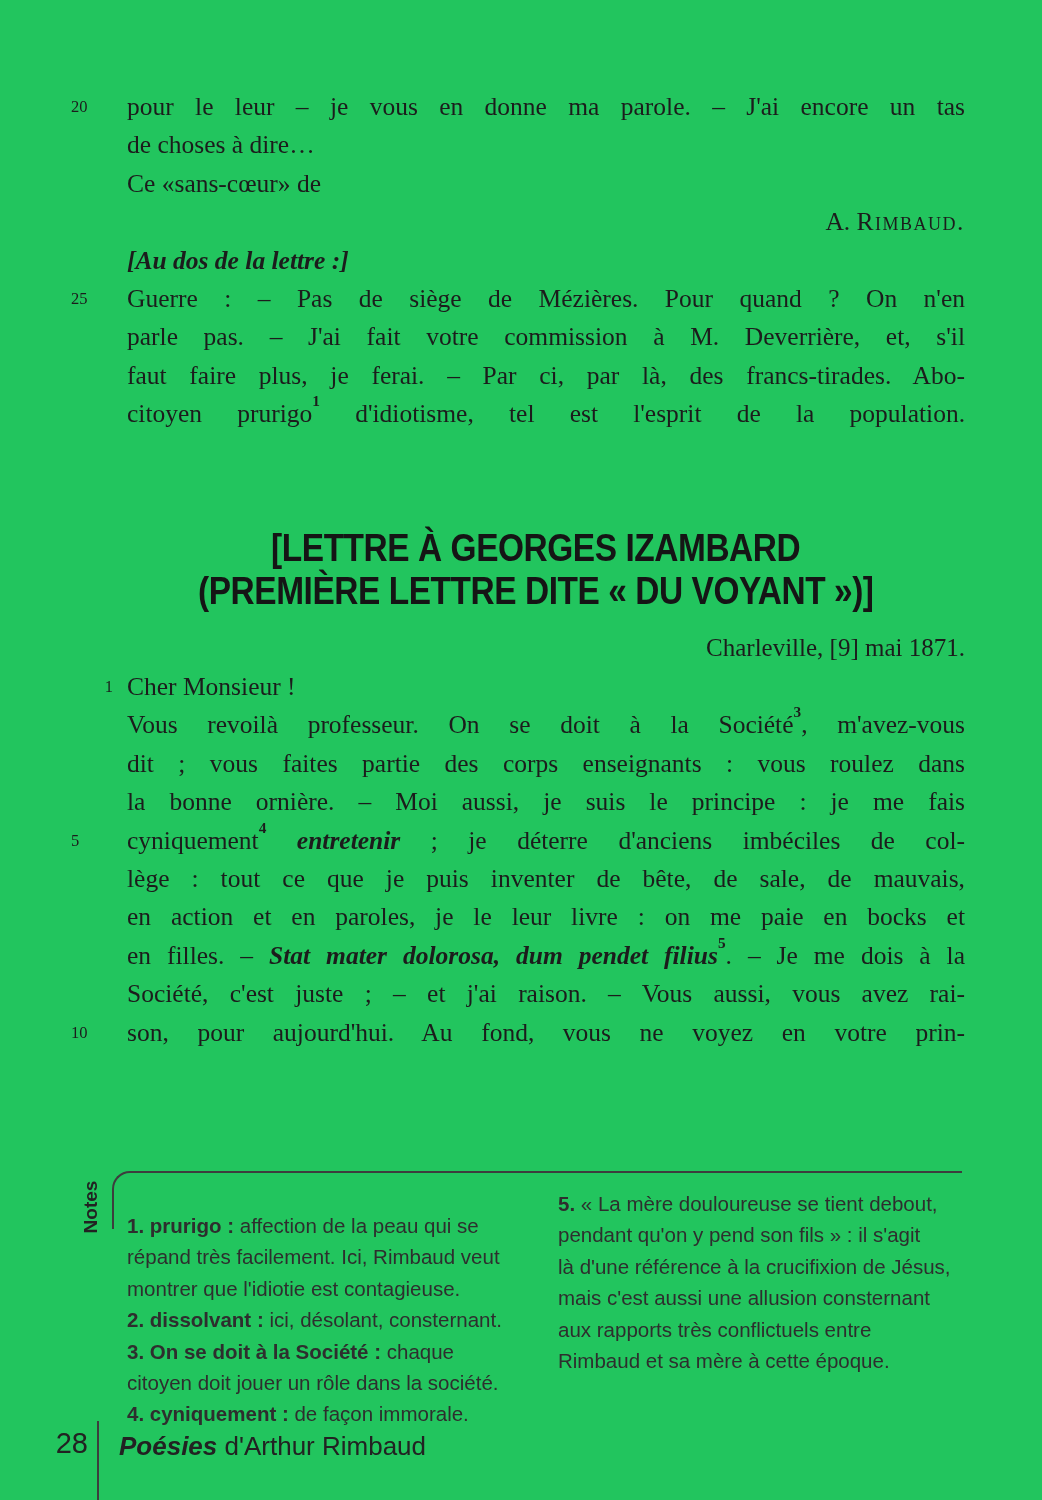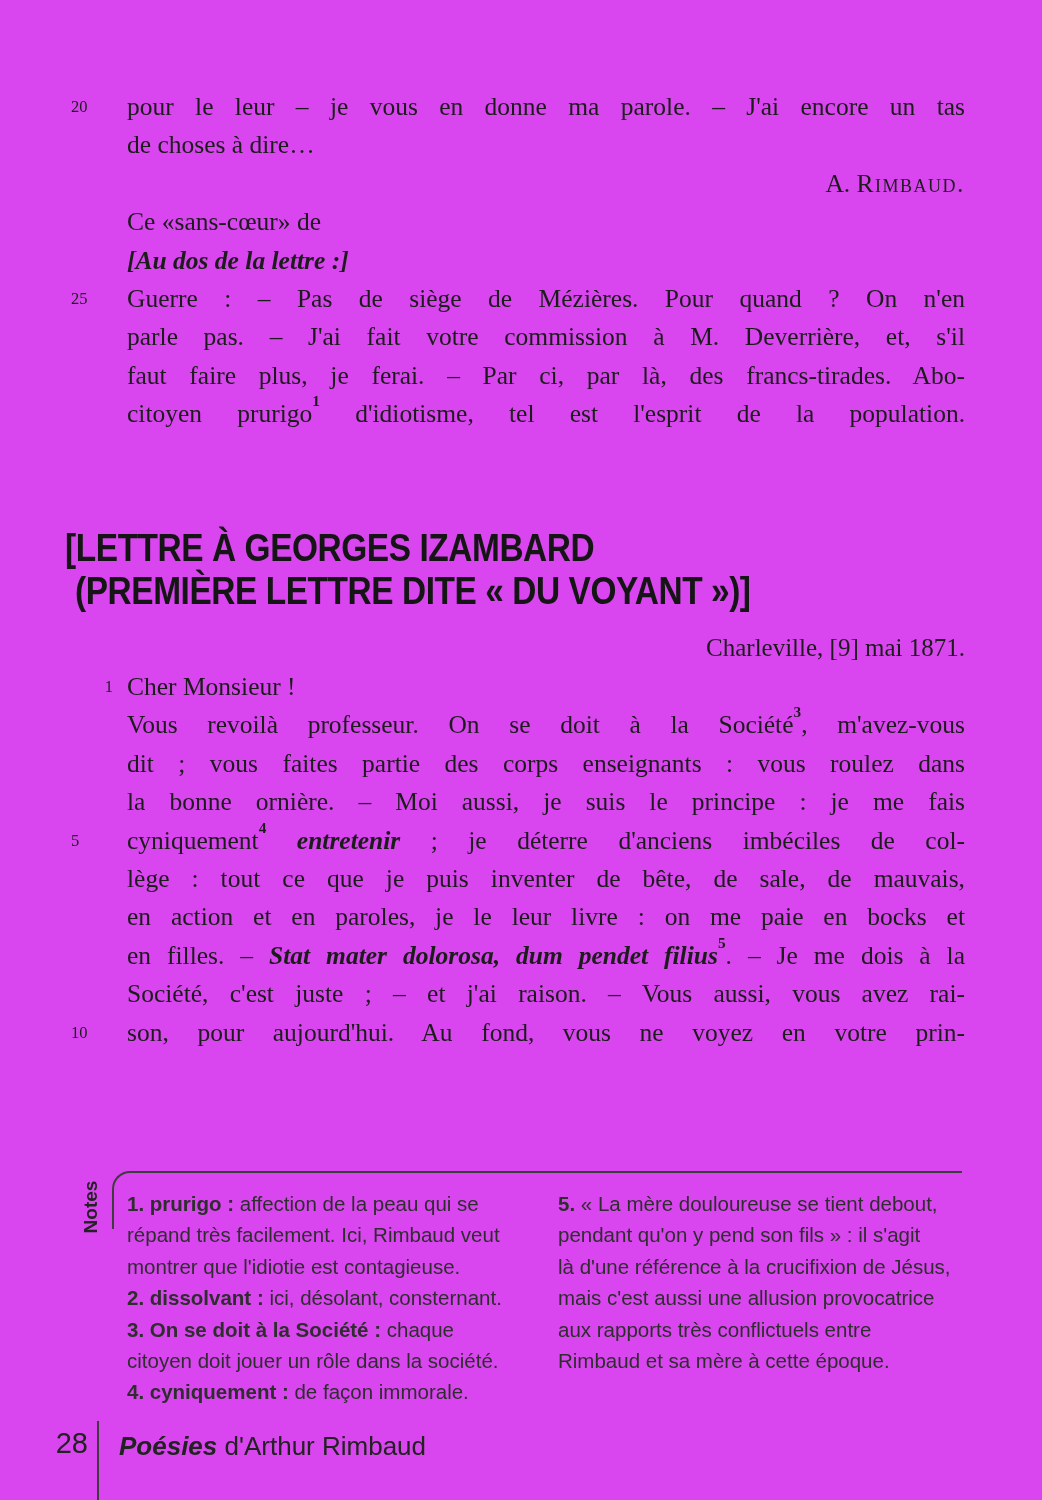--- a/index.html
+++ b/index.html
@@ -1,19 +1,19 @@
 <!DOCTYPE html>
 <html lang="fr"><head>
 <meta charset="utf-8">
 <style>
   * { margin:0; padding:0; box-sizing:border-box; }
   html,body { background:#ffffff; }
   .page {
     position:relative; width:1042px; height:1500px;
-    background:#d946ef; color:#1c1c1c; overflow:hidden;
+    background:#22c55e; color:#1c1c1c; overflow:hidden;
     font-family:"Liberation Serif", serif;
   }
 
   
   .textblock { position:absolute; left:127px; width:838px; }
   #block1 { top:88px; }
   #block2 { top:668px; }
   .textblock .tline {
     position:relative; font-size:25.5px; line-height:38.4px; height:38.4px;
   }
@@ -22,21 +22,21 @@
   .lnum {
     position:absolute; left:-56px; width:42px; text-align:right;
     font-size:16.5px; line-height:38.4px; color:#1c1c1c;
   }
   .seg-i { font-style:italic;font-weight:bold; }
   .seg-sc { font-variant:small-caps; letter-spacing:1.5px; }
   .seg-b { font-weight:bold; }
   sup { font-size:0.60em; font-weight:bold; line-height:0; position:relative; top:-0.42em; }
 
   
-  .heading { position:absolute; left:0; top:527px; width:1042px; color:#151515;padding-left:29px; }
+  .heading { position:absolute; left:0; top:527px; width:1042px; text-align:center; color:#151515;padding-left:29px; }
   .hline { font-family:"Liberation Sans", sans-serif; font-weight:bold; font-size:38px; line-height:43px; white-space:nowrap; }
   .hline > span { display:inline-block; transform:scaleX(0.88); transform-origin:50% 50%; letter-spacing:-0.5px; }
 
   
   .dateline {
     position:absolute; left:127px; top:629px; width:838px;
     text-align:right; font-size:25px; line-height:38px;
   }
 
   
@@ -48,21 +48,21 @@
   .notes-label-box {
     position:absolute; left:74px; top:1178px; width:34px; height:58px;
     display:flex; align-items:center; justify-content:center;
   }
   .notes-label-box span {
     transform:rotate(-90deg); white-space:nowrap;
     font-family:"Liberation Sans", sans-serif; font-weight:bold;
     font-size:19px; color:#222222;
   }
   .notes-col { position:absolute; top:1188px; color:#2e2e2e; font-family:"Liberation Sans", sans-serif; }
-  #notes-left  { left:127px; width:426px; }
+  #notes-left  { left:127px; width:426px;margin-top:22px; }
   #notes-right { left:558px; width:434px; }
   .notes-col .tline {
     position:relative; font-size:20.5px; line-height:31.4px; height:31.4px;
     white-space:nowrap;
   }
 
   
   .footer-num {
     position:absolute; left:34px; top:1427px; width:54px; text-align:right;
     font-family:"Liberation Sans", sans-serif; font-size:29px; color:#222222;
@@ -74,22 +74,22 @@
   }
 </style>
 </head>
 <body>
 
 <div class="page">
 
   <div class="textblock" id="block1">
       <div class="tline just"><span class="lnum">20</span><span>pour le leur – je vous en donne ma parole. – J'ai encore un tas</span></div>
       <div class="tline"><span>de choses à dire…</span></div>
+      <div class="tline"><span>Ce «sans-cœur» de</span></div>
       <div class="tline al-right"><span>A. </span><span class="seg-sc">Rimbaud.</span></div>
-      <div class="tline"><span>Ce «sans-cœur» de</span></div>
       <div class="tline"><span class="seg-i">[Au dos de la lettre :]</span></div>
       <div class="tline just"><span class="lnum">25</span><span>Guerre : – Pas de siège de Mézières. Pour quand ? On n'en</span></div>
       <div class="tline just"><span>parle pas. – J'ai fait votre commission à M. Deverrière, et, s'il</span></div>
       <div class="tline just"><span>faut faire plus, je ferai. – Par ci, par là, des francs-tirades. Abo-</span></div>
       <div class="tline just"><span>citoyen prurigo</span><sup>1</sup><span> d'idiotisme, tel est l'esprit de la population.</span></div>
     </div>
 
   <div class="heading">
     <div class="hline">
       <span>[LETTRE À GEORGES IZAMBARD</span>
@@ -126,21 +126,21 @@
       <div class="tline"><span class="seg-b">2. dissolvant :</span><span> ici, désolant, consternant.</span></div>
       <div class="tline"><span class="seg-b">3. On se doit à la Société :</span><span> chaque</span></div>
       <div class="tline"><span>citoyen doit jouer un rôle dans la société.</span></div>
       <div class="tline"><span class="seg-b">4. cyniquement :</span><span> de façon immorale.</span></div>
     </div>
 
   <div class="notes-col" id="notes-right">
       <div class="tline"><span class="seg-b">5.</span><span> « La mère douloureuse se tient debout,</span></div>
       <div class="tline"><span>pendant qu'on y pend son fils » : il s'agit</span></div>
       <div class="tline"><span>là d'une référence à la crucifixion de Jésus,</span></div>
-      <div class="tline"><span>mais c'est aussi une allusion provocatrice</span></div>
+      <div class="tline"><span>mais c'est aussi une allusion consternant</span></div>
       <div class="tline"><span>aux rapports très conflictuels entre</span></div>
       <div class="tline"><span>Rimbaud et sa mère à cette époque.</span></div>
     </div>
 
   <div class="footer-num">28</div>
   <div class="footer-bar"></div>
   <div class="footer-title">
     <span class="seg-i">Poésies</span><span> d'Arthur Rimbaud</span>
   </div>
 

